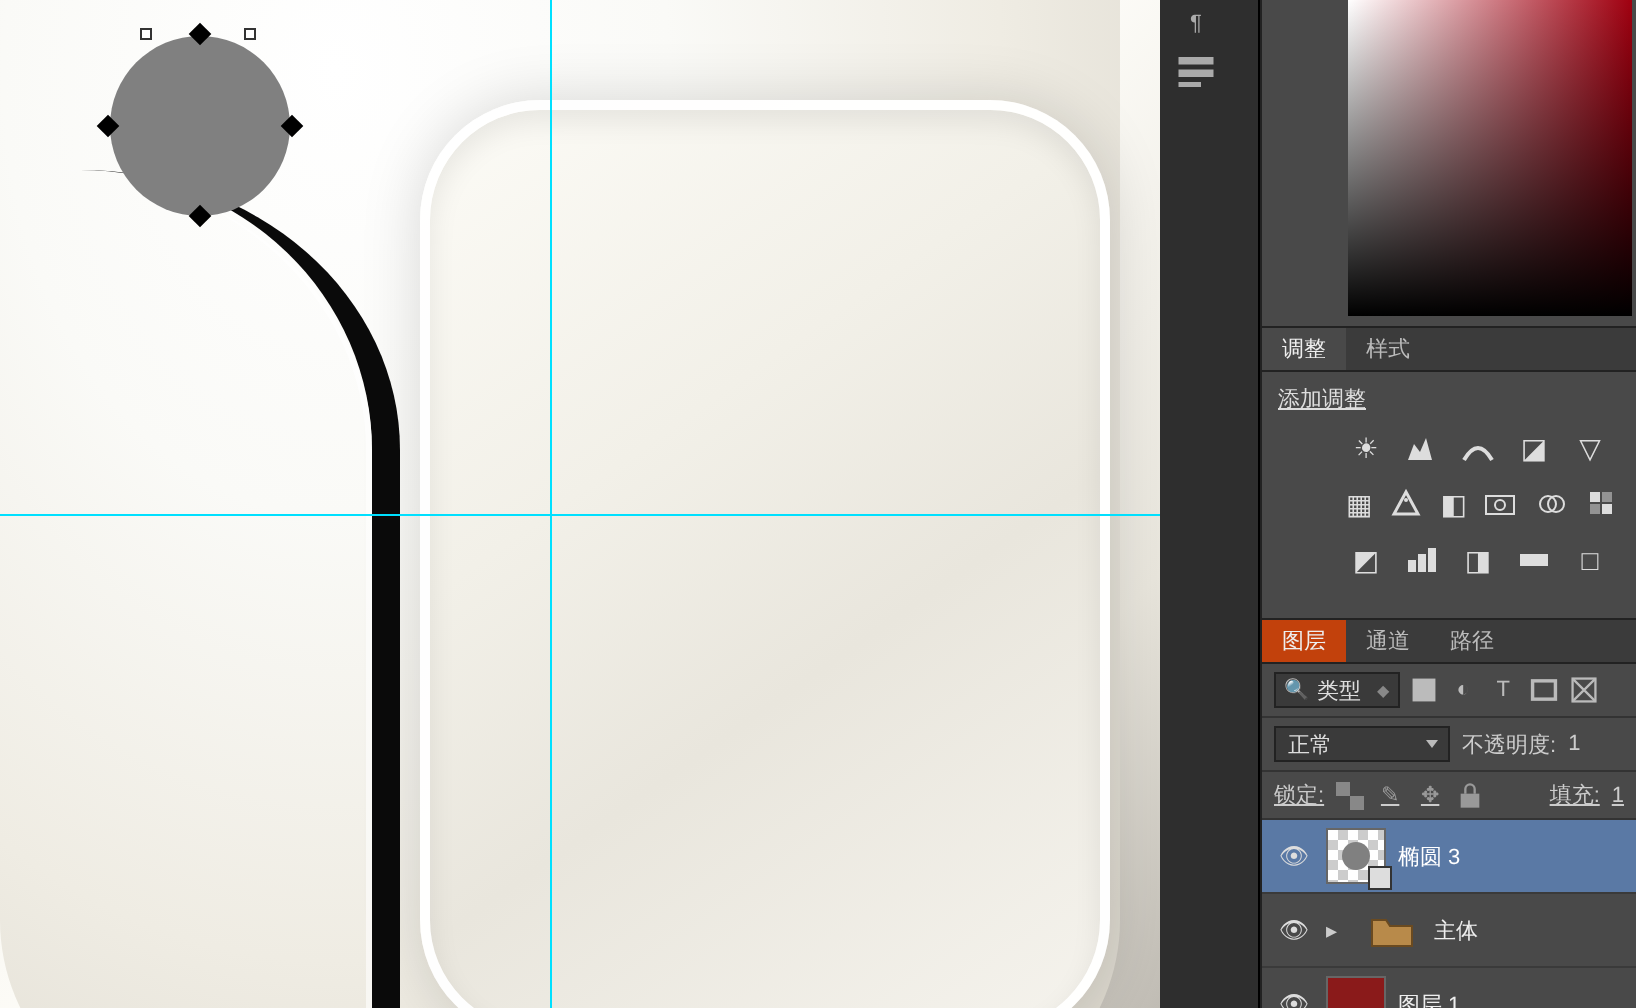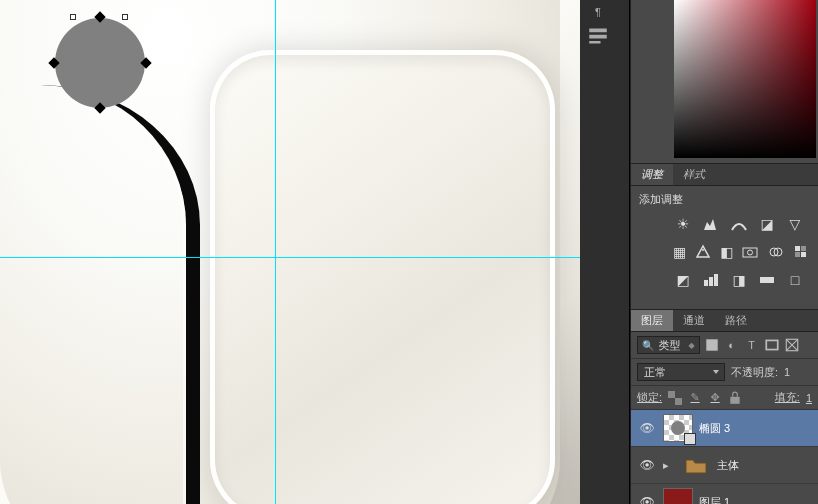--- a/index.html
+++ b/index.html
@@ -108,46 +108,45 @@
   .panel-tabs {
     display: flex;
     background: #3b3b3b;
     border-top: 1px solid #222;
     border-bottom: 1px solid #222;
   }
   .panel-tabs .tab {
     padding: 3px 10px;
     color: #bbb;
     cursor: pointer;
-    font-style: italic;
   }
   .panel-tabs .tab.active {
     background: #494949;
     color: #eee;
   }
 
   .adjust-body { padding: 6px 8px 10px 8px; }
-  .adjust-title { color: #ddd; margin-bottom: 8px; }
+  .adjust-title { color: #ddd; margin-bottom: 8px; text-decoration: underline; }
   .adj-row { display:flex; gap: 8px; justify-content: flex-start; padding-left: 34px; margin-bottom: 10px; }
   .adj-ic {
     width: 20px; height: 18px; color: #ddd; display:flex; align-items:center; justify-content:center;
     cursor: pointer; font-size: 14px;
   }
   .adj-ic svg { width: 18px; height: 16px; }
 
   .layer-panel {
     border-top: 1px solid #222;
   }
   .layer-tabs {
     display:flex; background:#3b3b3b; border-bottom:1px solid #222;
   }
   .layer-tabs .tab {
     padding: 3px 10px; color:#bbb; cursor:pointer;
   }
-  .layer-tabs .tab.active { background:#737373; color:#eee; }
+  .layer-tabs .tab.active { background:#c2410c; color:#eee; }
 
   .layer-toolbar {
     display:flex; align-items:center; gap:4px;
     padding: 4px 6px;
     border-bottom: 1px solid #333;
   }
   .filter-select {
     display:flex; align-items:center; gap:4px;
     background:#3a3a3a; border:1px solid #222; padding:1px 4px;
     color:#ddd; cursor:pointer; height:18px;

